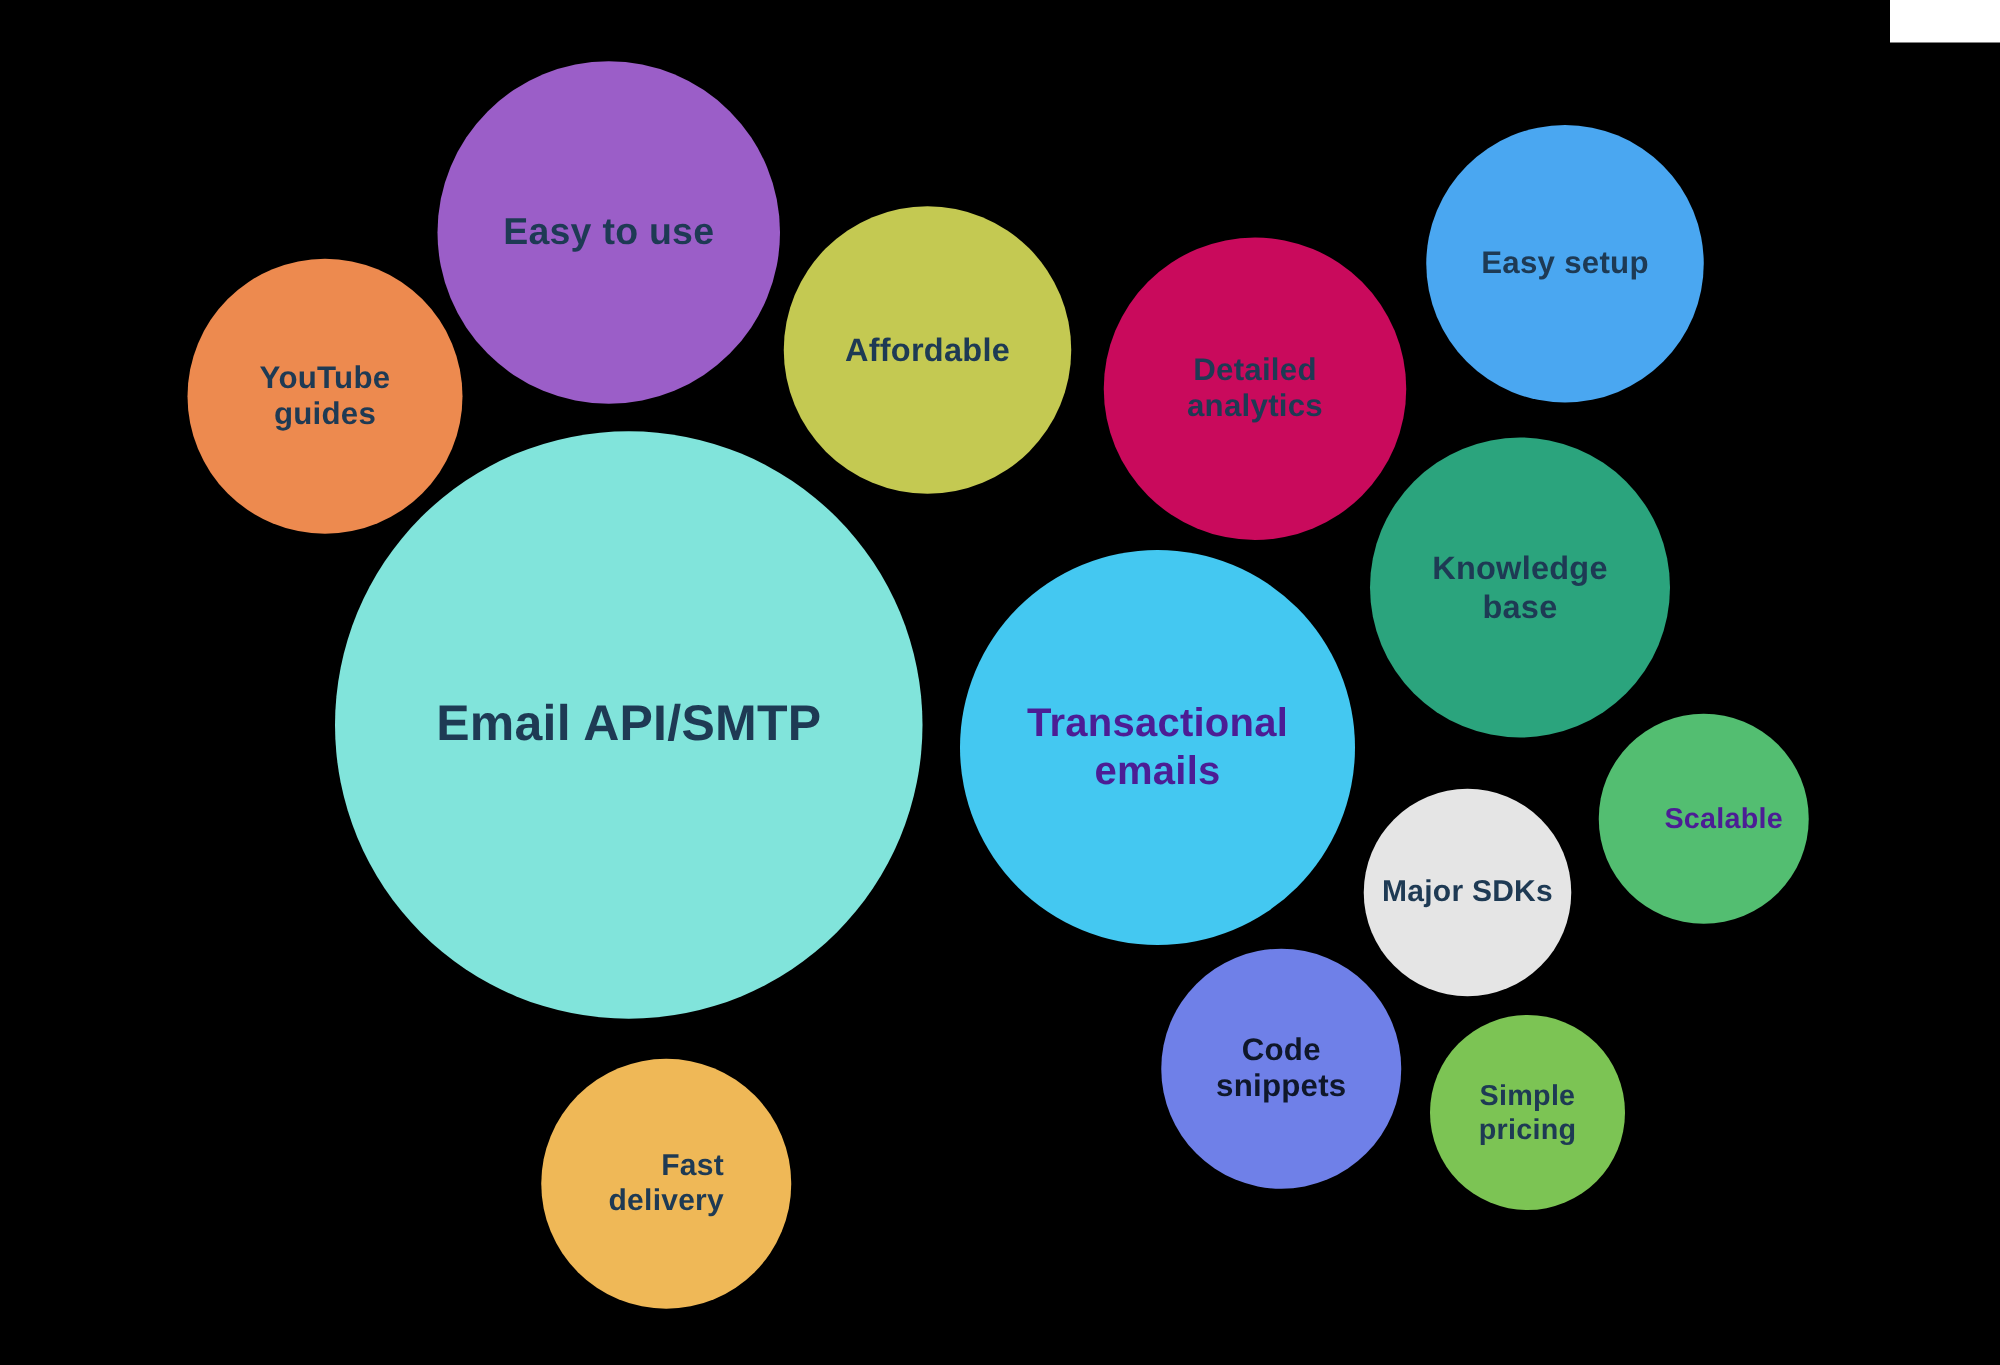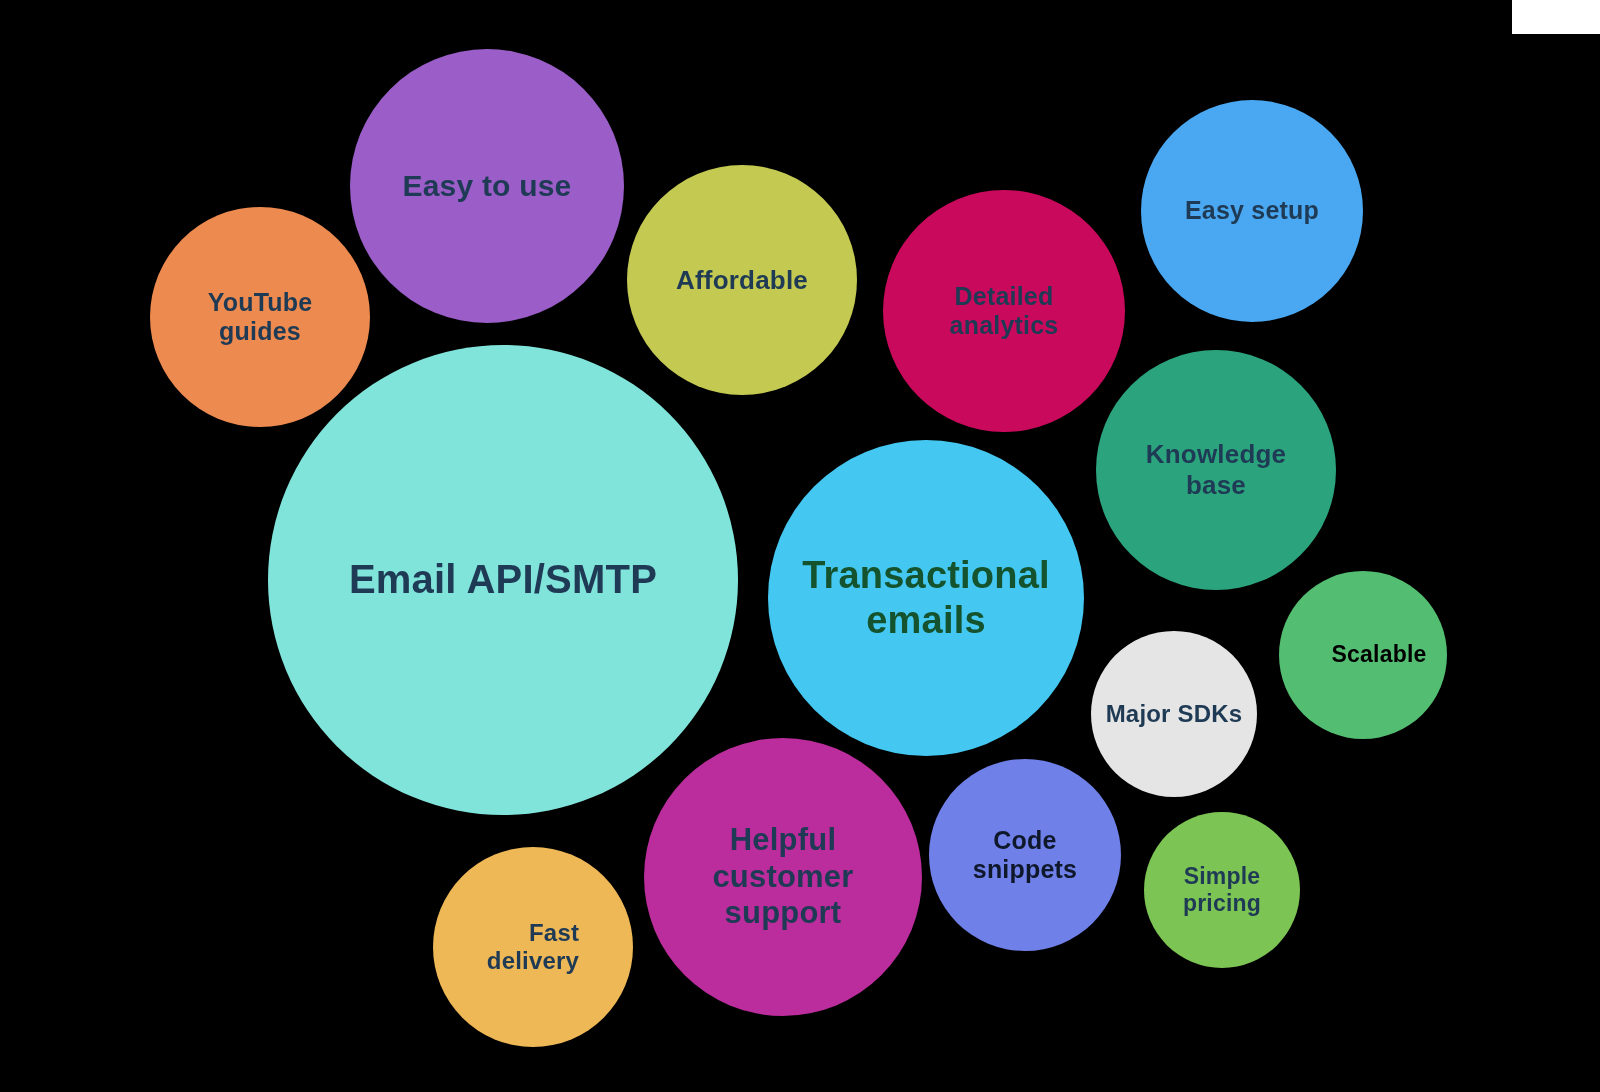--- a/index.html
+++ b/index.html
@@ -62,37 +62,32 @@
 analytics</span>
     </div>
     <div class="bubble" style="left: 1141px; top: 100px; width: 222px; height: 222px; background: rgb(74, 167, 241);">
       <span class="bubble-label" style="font-size: 25px; color: rgb(30, 58, 84);">Easy setup</span>
     </div>
     <div class="bubble" style="left: 1096px; top: 350px; width: 240px; height: 240px; background: rgb(43, 164, 125);">
       <span class="bubble-label" style="font-size: 26px; color: rgb(30, 58, 84);">Knowledge
 base</span>
     </div>
     <div class="bubble" style="left: 768px; top: 440px; width: 316px; height: 316px; background: rgb(68, 200, 241);">
-      <span class="bubble-label" style="font-size: 38px; color: #14532d;">Transactional
+      <span class="bubble-label" style="font-size: 32px; color: #4c1d95;">Transactional
 emails</span>
     </div>
     <div class="bubble" style="left: 1279px; top: 571px; width: 168px; height: 168px; background: rgb(83, 190, 113);">
-      <span class="bubble-label" style="font-size: 23px; color: #000000; margin-left: 32px;">Scalable</span>
+      <span class="bubble-label" style="font-size: 23px; color: #4c1d95; margin-left: 32px;">Scalable</span>
     </div>
     <div class="bubble" style="left: 1091px; top: 631px; width: 166px; height: 166px; background: #e5e5e5;">
       <span class="bubble-label" style="font-size: 24px; color: rgb(30, 58, 84);">Major SDKs</span>
     </div>
     <div class="bubble" style="left: 929px; top: 759px; width: 192px; height: 192px; background: rgb(111, 128, 232);">
       <span class="bubble-label" style="font-size: 25px; color: #0f172a;">Code
 snippets</span>
-    </div>
-    <div class="bubble" style="left: 644px; top: 738px; width: 278px; height: 278px; background: rgb(187, 44, 156);">
-      <span class="bubble-label" style="font-size: 31px; color: rgb(30, 58, 84);">Helpful
-customer
-support</span>
     </div>
     <div class="bubble" style="left: 1144px; top: 812px; width: 156px; height: 156px; background: rgb(124, 196, 84);">
       <span class="bubble-label" style="font-size: 23px; color: rgb(30, 58, 84); text-align: center;">Simple
 pricing</span>
     </div>
     <div class="bubble" style="left: 433px; top: 847px; width: 200px; height: 200px; background: rgb(239, 184, 87);">
       <span class="bubble-label" style="font-size: 24px; color: rgb(30, 58, 84); text-align: right;">Fast
 delivery</span>
     </div>
   </div>

